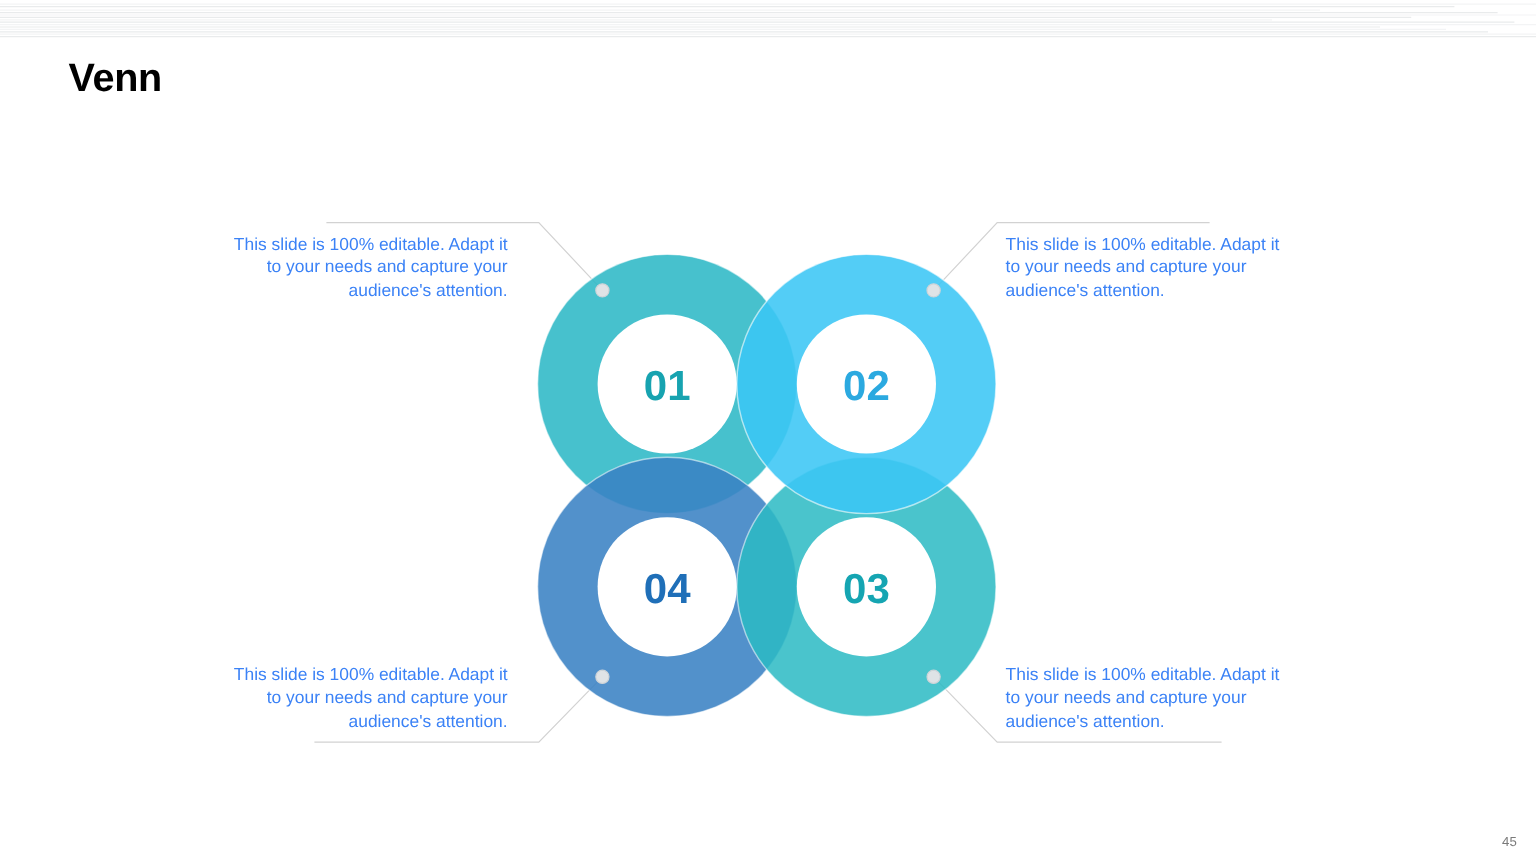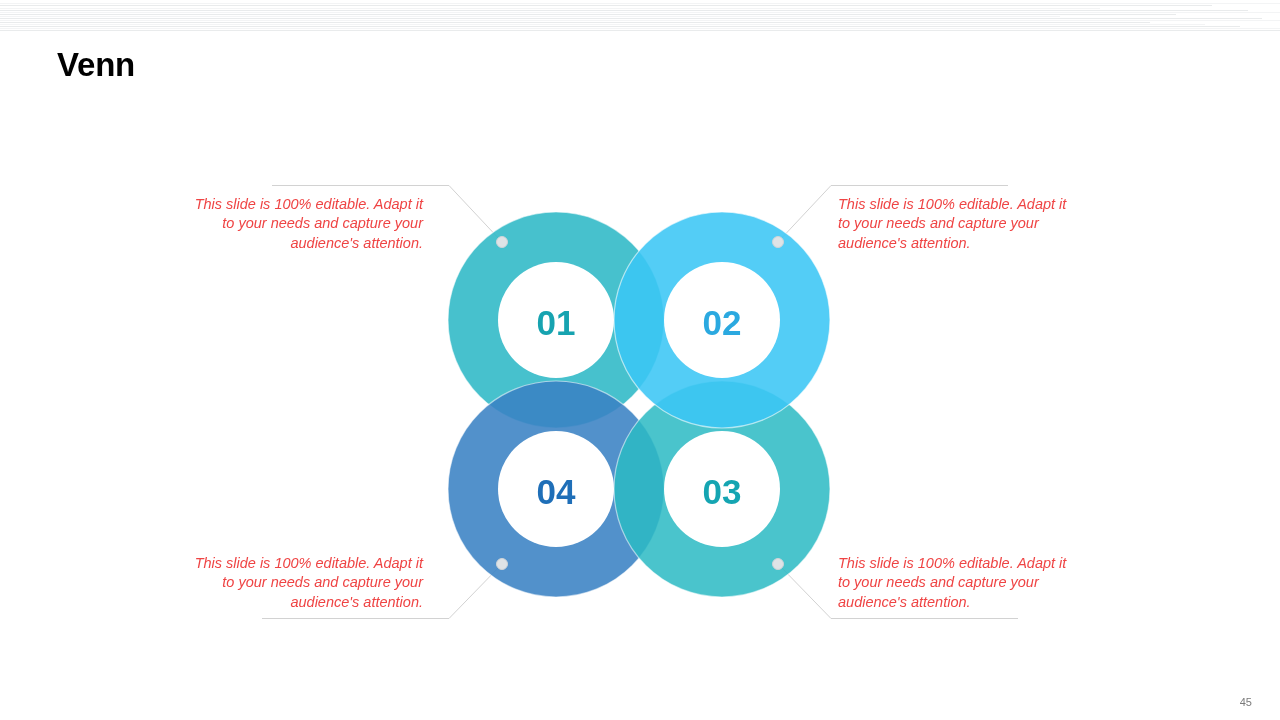--- a/index.html
+++ b/index.html
@@ -44,36 +44,35 @@
     top: 0;
     width: 1280px;
     height: 720px;
   }
 
   
   .callout {
     position: absolute;
     font-size: 14.5px;
     line-height: 19.4px;
-    color: #ef4444;
+    color: #3b82f6;
     width: 230px;
-    font-style: italic;
   }
   .callout.align-right { text-align: right; }
   .callout.align-left  { text-align: left;  }
 
   #callout-01 { left: 193px; top: 195px; }
   #callout-02 { left: 838px; top: 195px; }
   #callout-04 { left: 193px; top: 554px; }
   #callout-03 { left: 838px; top: 554px; }
 
   
   #page-number {
     position: absolute;
-    right: 28px;
+    right: 16px;
     bottom: 12px;
     font-size: 11px;
     color: #7a7a7a;
   }
 </style>
 </head>
 <body>
 
 <svg id="top-stripes" width="1280" height="34" viewBox="0 0 1280 34">
   <rect x="0" y="0" width="1280" height="34" fill="#ffffff"></rect>

